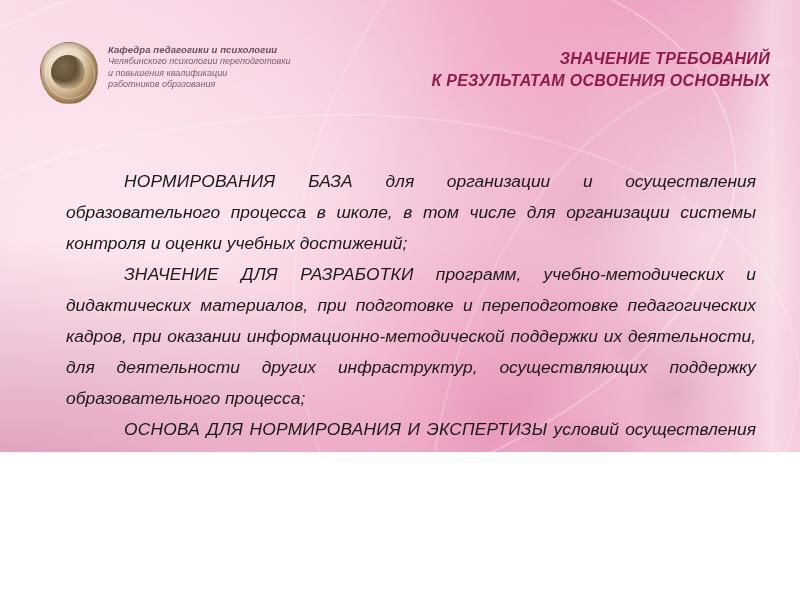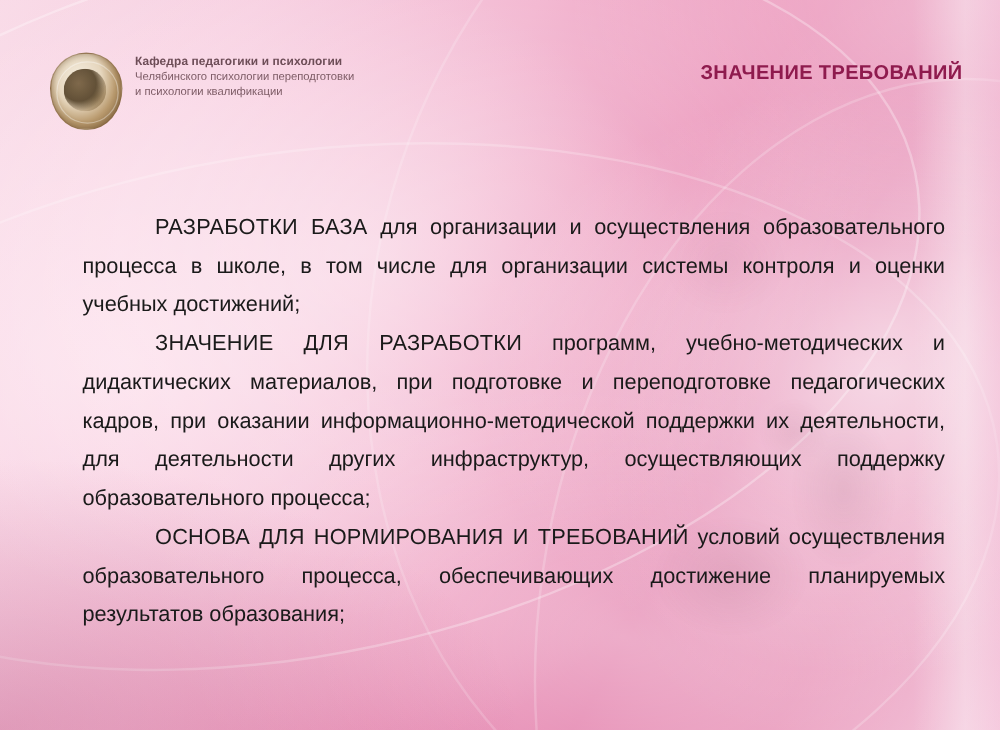--- a/index.html
+++ b/index.html
@@ -10,26 +10,27 @@
     width: 800px;
     height: 600px;
     overflow: hidden;
     font-family: "Liberation Sans", sans-serif;
     background: #ffffff;
   }
 
   .slide {
     position: relative;
     width: 800px;
-    height: 584px;
+    height: 452px;
     overflow: hidden;
     background:
       radial-gradient(ellipse 520px 380px at 88% 52%, rgba(255,255,255,0.55) 0%, rgba(255,255,255,0.0) 62%),
       radial-gradient(ellipse 700px 520px at 12% 50%, rgba(255,235,243,0.75) 0%, rgba(255,255,255,0.0) 70%),
       linear-gradient(120deg, #f8d9e6 0%, #f6c9dd 18%, #f1aecb 38%, #ea8fb6 55%, #e27aa8 70%, #e78fb5 84%, #f3c3d9 100%);
+    font-style: italic;
   }
 
   
   .swirl {
     position: absolute;
     border-radius: 50%;
     pointer-events: none;
   }
   .swirl-a {
     width: 900px; height: 620px;
@@ -213,32 +214,34 @@
   <div class="vignette-tr"></div>
   <div class="edge-glow"></div>
 
   <div class="header">
 
     <div class="logo-block">
       <div class="emblem"></div>
       <div class="org-lines">
         <div class="org-title">Кафедра педагогики и психологии</div>
         <div class="org-sub">Челябинского психологии переподготовки</div>
-        <div class="org-sub">и психологии квалификации</div>
+        <div class="org-sub">и повышения квалификации</div>
+        <div class="org-sub">работников образования</div>
       </div>
     </div>
 
     <div class="slide-title">
       <span class="tline">ЗНАЧЕНИЕ ТРЕБОВАНИЙ</span>
+      <span class="tline">К РЕЗУЛЬТАТАМ ОСВОЕНИЯ ОСНОВНЫХ</span>
     </div>
   </div>
 
   <div class="content">
 
-    <p class="para"><span class="lead">РАЗРАБОТКИ БАЗА</span><span> для организации и осуществления образовательного процесса в школе, в том числе для организации системы контроля и оценки учебных достижений;</span></p>
+    <p class="para"><span class="lead">НОРМИРОВАНИЯ БАЗА</span><span> для организации и осуществления образовательного процесса в школе, в том числе для организации системы контроля и оценки учебных достижений;</span></p>
 
     <p class="para"><span class="lead">ЗНАЧЕНИЕ ДЛЯ РАЗРАБОТКИ</span><span> программ, учебно-методических и дидактических материалов, при подготовке и переподготовке педагогических кадров, при оказании информационно-методической поддержки их деятельности, для деятельности других инфраструктур, осуществляющих поддержку образовательного процесса;</span></p>
 
-    <p class="para"><span class="lead">ОСНОВА ДЛЯ НОРМИРОВАНИЯ И ТРЕБОВАНИЙ</span><span> условий осуществления образовательного процесса, обеспечивающих достижение планируемых результатов образования;</span></p>
+    <p class="para"><span class="lead">ОСНОВА ДЛЯ НОРМИРОВАНИЯ И ЭКСПЕРТИЗЫ</span><span> условий осуществления образовательного процесса, обеспечивающих достижение планируемых результатов образования;</span></p>
 
   </div>
 
 </div>
 
 </body></html>

